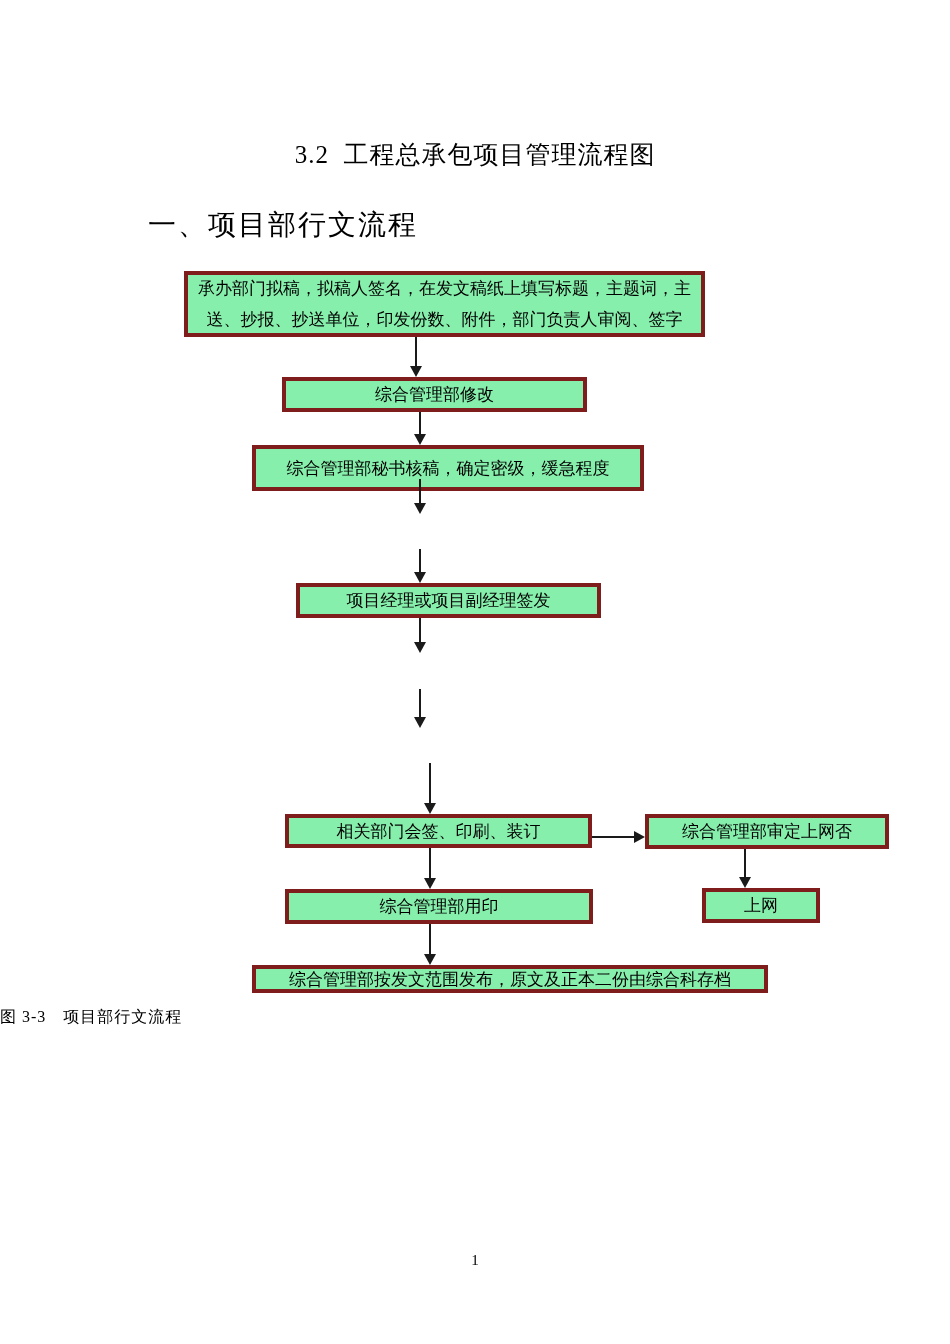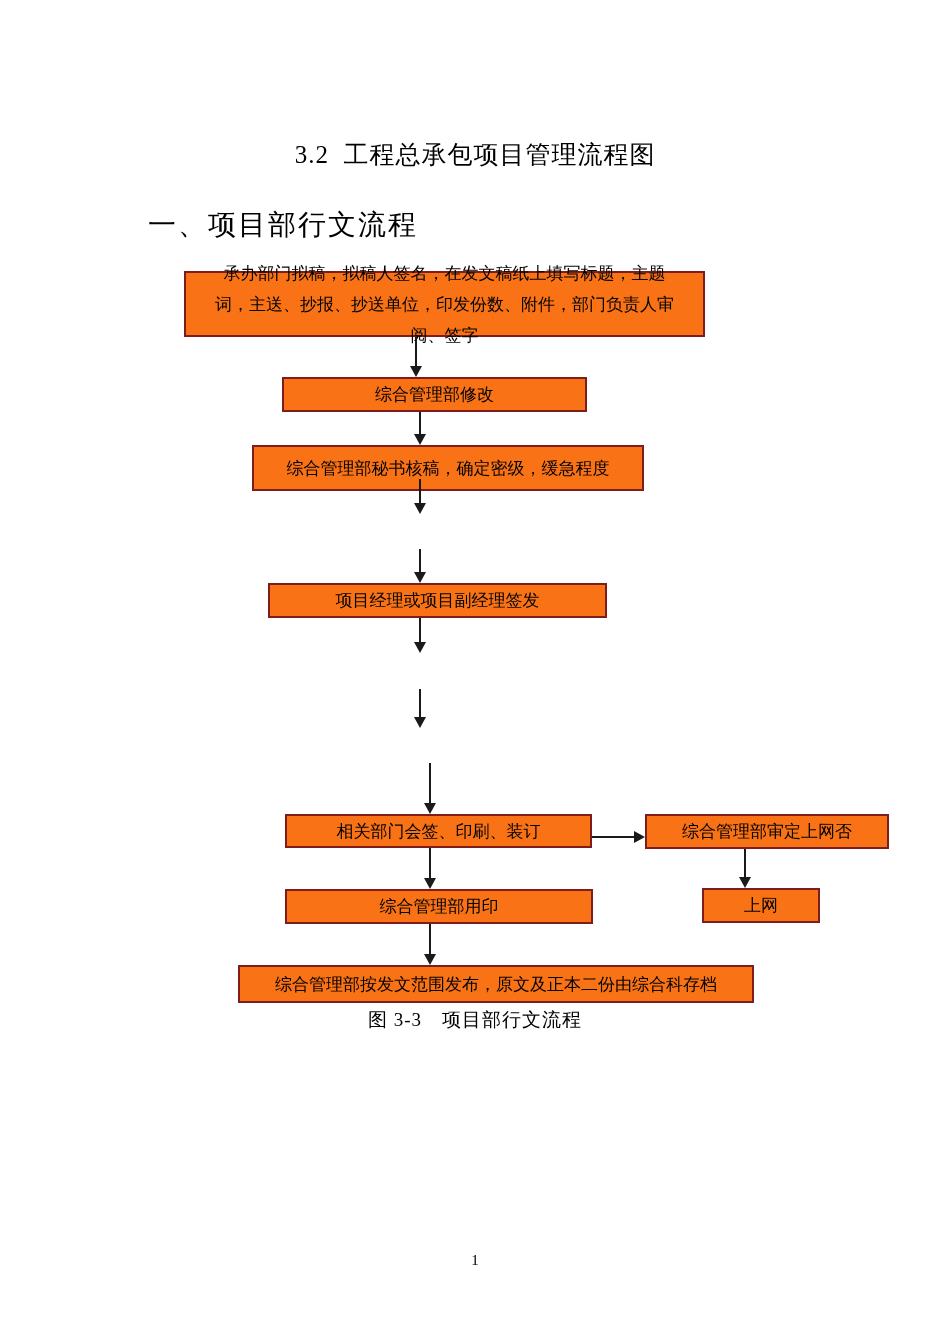--- a/index.html
+++ b/index.html
@@ -16,26 +16,26 @@
     text-align:center;font-size:25px;letter-spacing:1px;
     white-space:pre-wrap;
   }
   .section-heading{
     position:absolute;left:148px;top:206px;
     font-size:28px;letter-spacing:2px;
   }
   .node{
     position:absolute;
     box-sizing:border-box;
-    border:2px solid #7f1d1d;
-    background:#f97316;
+    border:4px solid #7f1d1d;
+    background:#86efac;
     display:flex;align-items:center;justify-content:center;
     text-align:center;
     font-size:17px;line-height:31px;
-    padding:2px 24px;
+    padding:2px 8px;
   }
   .varrow{
     position:absolute;width:12px;
     display:flex;flex-direction:column;align-items:center;
   }
   .varrow .shaft{width:2px;flex:1;background:#1a1a1a;}
   .varrow .head{
     width:0;height:0;
     border-left:6px solid transparent;border-right:6px solid transparent;
     border-top:11px solid #1a1a1a;
@@ -45,21 +45,21 @@
     display:flex;flex-direction:row;align-items:center;
   }
   .harrow .shaft{height:2px;flex:1;background:#1a1a1a;}
   .harrow .head{
     width:0;height:0;
     border-top:6px solid transparent;border-bottom:6px solid transparent;
     border-left:11px solid #1a1a1a;
   }
   .figure-caption{
     position:absolute;left:0;top:1007px;width:100%;
-    text-align:center;font-size:19px;letter-spacing:1px;
+    text-align:left;font-size:16px;letter-spacing:1px;
     white-space:pre-wrap;
   }
   .page-number{
     position:absolute;left:0;top:1252px;width:100%;
     text-align:center;font-size:15px;
   }
 </style>
 </head>
 <body>
 
@@ -69,33 +69,33 @@
 
   <div class="section-heading">一、项目部行文流程</div>
 
   <div class="node" style="left:184px;top:271px;width:521px;height:66px">承办部门拟稿，拟稿人签名，在发文稿纸上填写标题，主题词，主送、抄报、抄送单位，印发份数、附件，部门负责人审阅、签字</div>
 
   <div class="node" style="left:282px;top:377px;width:305px;height:35px">综合管理部修改</div>
 
   <div class="node" style="left:252px;top:445px;width:392px;height:46px">综合管理部秘书核稿，确定密级，缓急程度</div>
 
 
-  <div class="node" style="left:268px;top:583px;width:339px;height:35px">项目经理或项目副经理签发</div>
+  <div class="node" style="left:296px;top:583px;width:305px;height:35px">项目经理或项目副经理签发</div>
 
 
 
   <div class="node" style="left:285px;top:814px;width:307px;height:34px">相关部门会签、印刷、装订</div>
 
   <div class="node" style="left:645px;top:814px;width:244px;height:35px">综合管理部审定上网否</div>
 
   <div class="node" style="left:285px;top:889px;width:308px;height:35px">综合管理部用印</div>
 
   <div class="node" style="left:702px;top:888px;width:118px;height:35px">上网</div>
 
-  <div class="node" style="left:238px;top:965px;width:516px;height:38px">综合管理部按发文范围发布，原文及正本二份由综合科存档</div>
+  <div class="node" style="left:252px;top:965px;width:516px;height:28px">综合管理部按发文范围发布，原文及正本二份由综合科存档</div>
 
   <div class="varrow" style="left:410px;top:337px;height:40px">
       <div class="shaft"></div>
       <div class="head"></div>
     </div>
 
   <div class="varrow" style="left:414px;top:412px;height:33px">
       <div class="shaft"></div>
       <div class="head"></div>
     </div>

